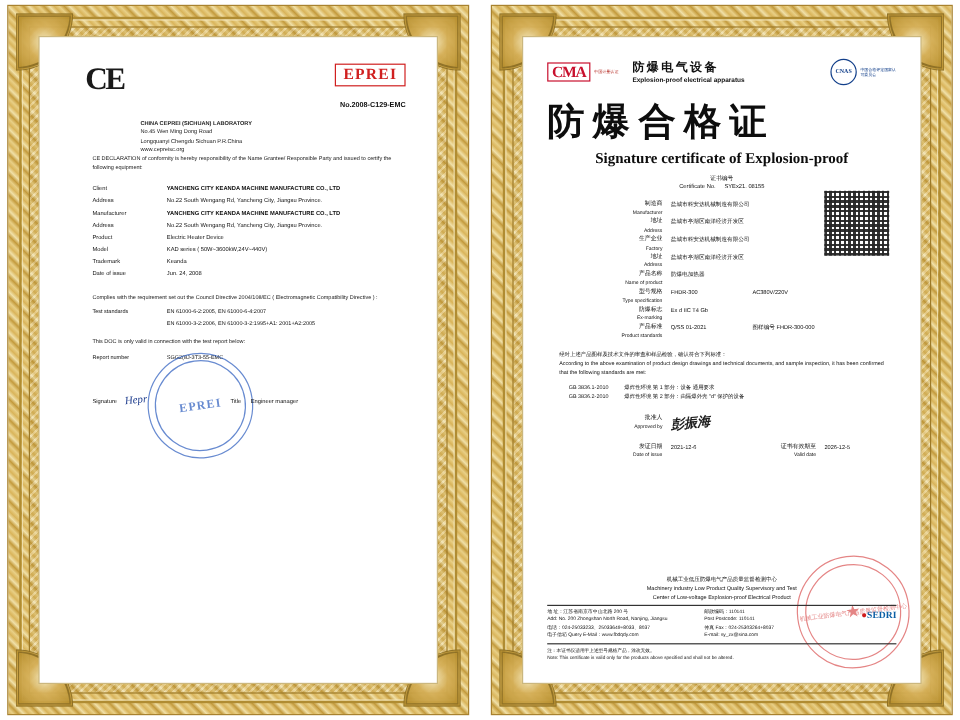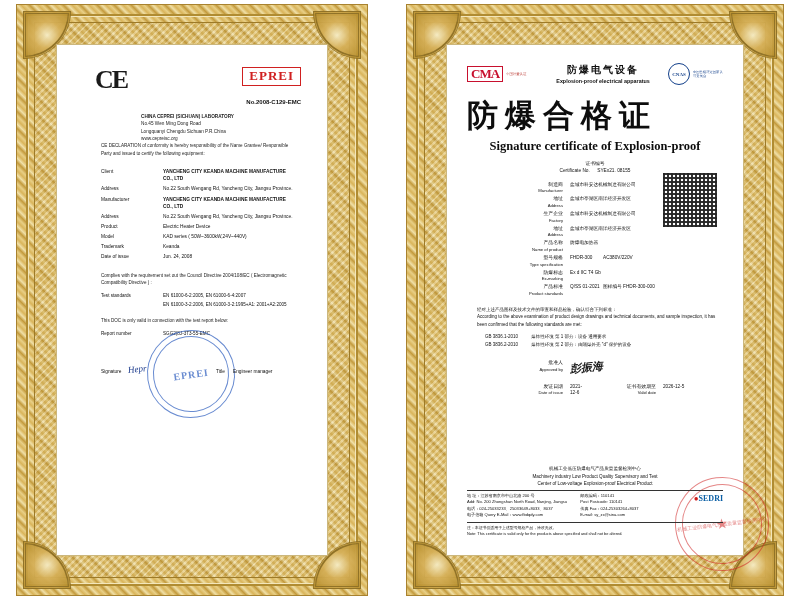--- a/index.html
+++ b/index.html
@@ -21,26 +21,26 @@
     gap: 6px;
     padding: 0;
     box-sizing: border-box;
     background: #ffffff;
   }
 
   
   .cert {
     position: relative;
     flex: 1 1 0;
-    margin: 4px 16px;
+    margin: 4px 6px;
     background:
       repeating-linear-gradient(45deg, #d9b45a 0px, #e8cf86 3px, #c39a3c 6px, #f0e0a8 9px, #d9b45a 12px);
     border: 1px solid #a8822f;
     box-sizing: border-box;
-    padding: 40px;
+    padding: 26px;
   }
   .cert::before {
     content: "";
     position: absolute;
     left: 9px; right: 9px; top: 9px; bottom: 9px;
     border: 2px solid #b08c32;
     box-shadow: inset 0 0 0 1px #f3e6ba;
     pointer-events: none;
   }
   .cert::after {
@@ -238,21 +238,21 @@
     color: #c8102e;
     font-family: "Liberation Serif", serif;
     font-weight: bold;
     font-size: 13px;
     letter-spacing: -1px;
     border: 1px solid #c8102e;
     padding: 0 3px;
     line-height: 1.1;
   }
   .cma-sub { font-size: 3.4px; color: #b8342d; line-height: 1.25; width: 32px; }
-  .hdr-center { text-align: center; flex: 1; }
+  .hdr-center { flex: 1; }
   .hdr-cn { font-size: 10px; font-weight: bold; letter-spacing: 2px; color: #111; }
   .hdr-en { font-size: 5.4px; font-weight: bold; color: #111; line-height: 1.5; }
   .logo-cnas { display: flex; align-items: center; gap: 3px; }
   .cnas-circle {
     width: 20px; height: 20px;
     border-radius: 50%;
     border: 1.5px solid #123f8a;
     color: #123f8a;
     font-size: 5px;
     font-weight: bold;

